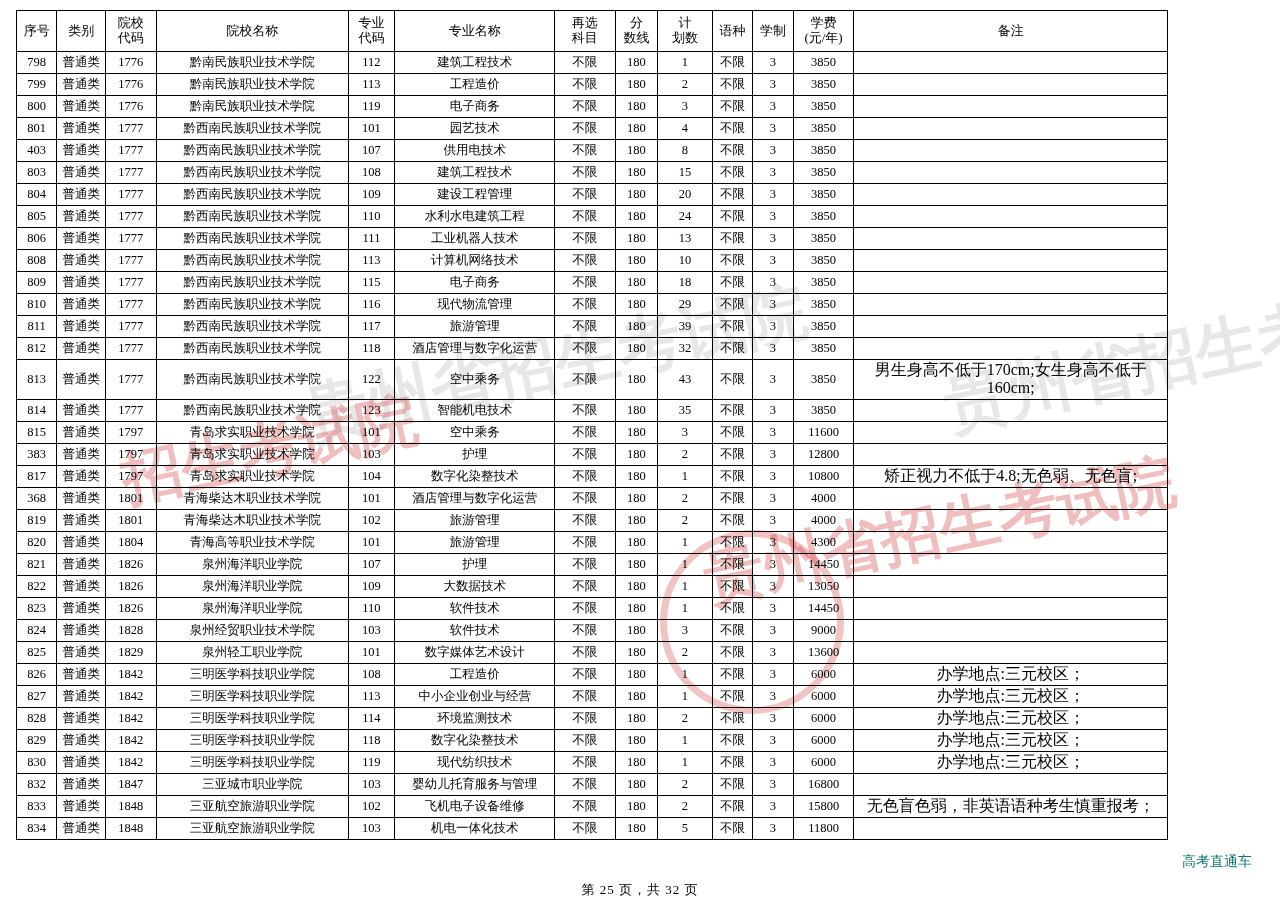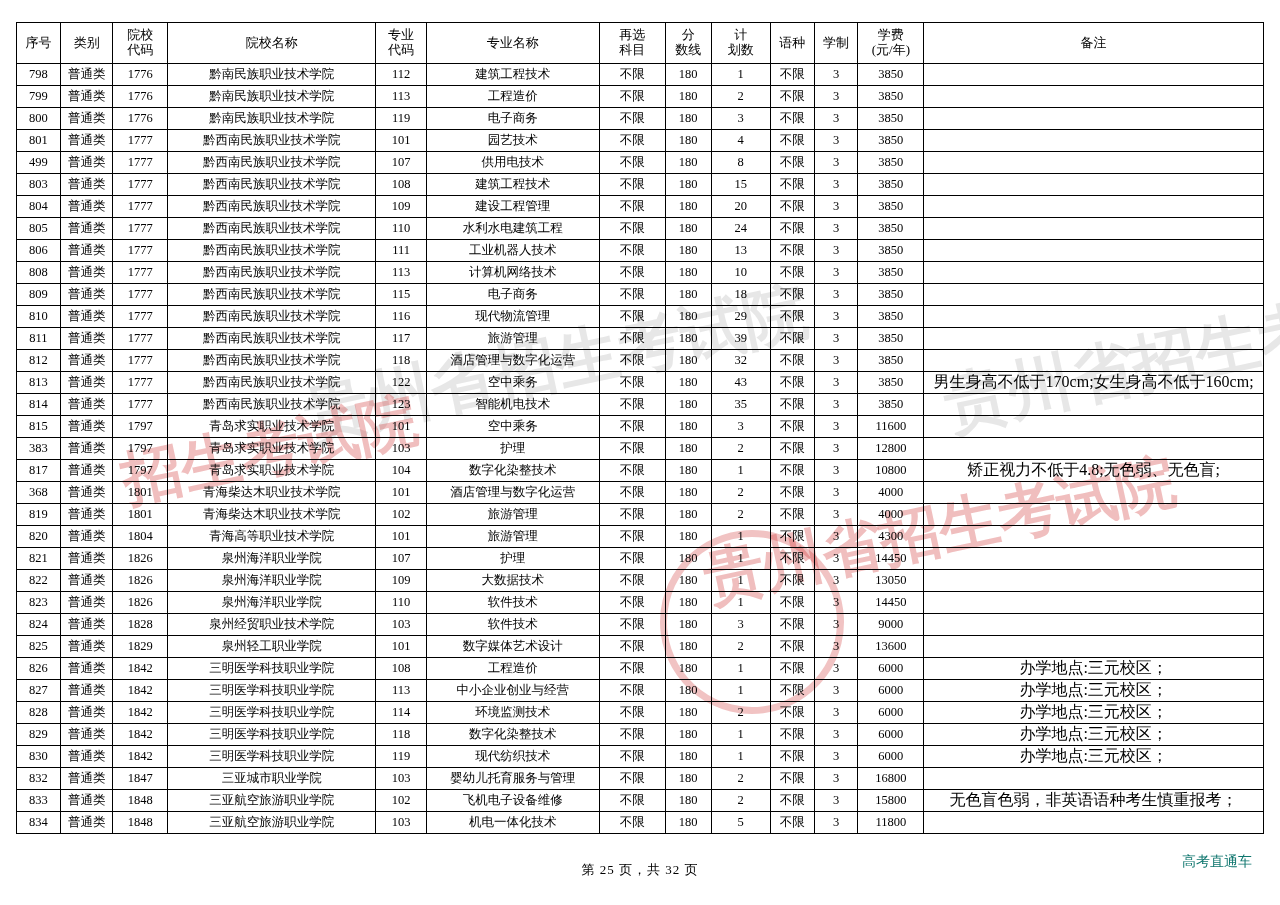--- a/index.html
+++ b/index.html
@@ -17,26 +17,25 @@
   }
   .page {
     position: relative;
     width: 1280px;
     height: 905px;
     box-sizing: border-box;
     padding: 10px 16px 0 16px;
   }
   table.reg {
     border-collapse: collapse;
-    width: 1248px;
+    width: 1152px;
     table-layout: fixed;
     font-size: 12.5px;
     position: relative;
     z-index: 2;
-    margin-top: 12px;
   }
   table.reg th, table.reg td {
     border: 1px solid #000;
     text-align: center;
     vertical-align: middle;
     padding: 1px 2px;
     line-height: 1.15;
     background: transparent;
   }
   table.reg thead th {
@@ -69,21 +68,21 @@
   col.c-lang  { width: 40px; }
   col.c-year  { width: 40px; }
   col.c-fee   { width: 60px; }
   col.c-note  { width: 310px; }
 
   .hdr-2line { display: block; }
 
   .footer {
     position: absolute;
     left: 0;
-    bottom: 26px;
+    bottom: 6px;
     width: 100%;
     text-align: center;
     font-size: 13px;
     letter-spacing: 1px;
   }
   .brand {
     position: absolute;
     right: 28px;
     bottom: 34px;
     font-size: 14px;
@@ -254,21 +253,21 @@
           <td>园艺技术</td>
           <td>不限</td>
           <td>180</td>
           <td>4</td>
           <td>不限</td>
           <td>3</td>
           <td>3850</td>
           <td class="note"></td>
         </tr>
         <tr>
-          <td>499</td>
+          <td>403</td>
           <td>普通类</td>
           <td>1777</td>
           <td>黔西南民族职业技术学院</td>
           <td>107</td>
           <td>供用电技术</td>
           <td>不限</td>
           <td>180</td>
           <td>8</td>
           <td>不限</td>
           <td>3</td>

